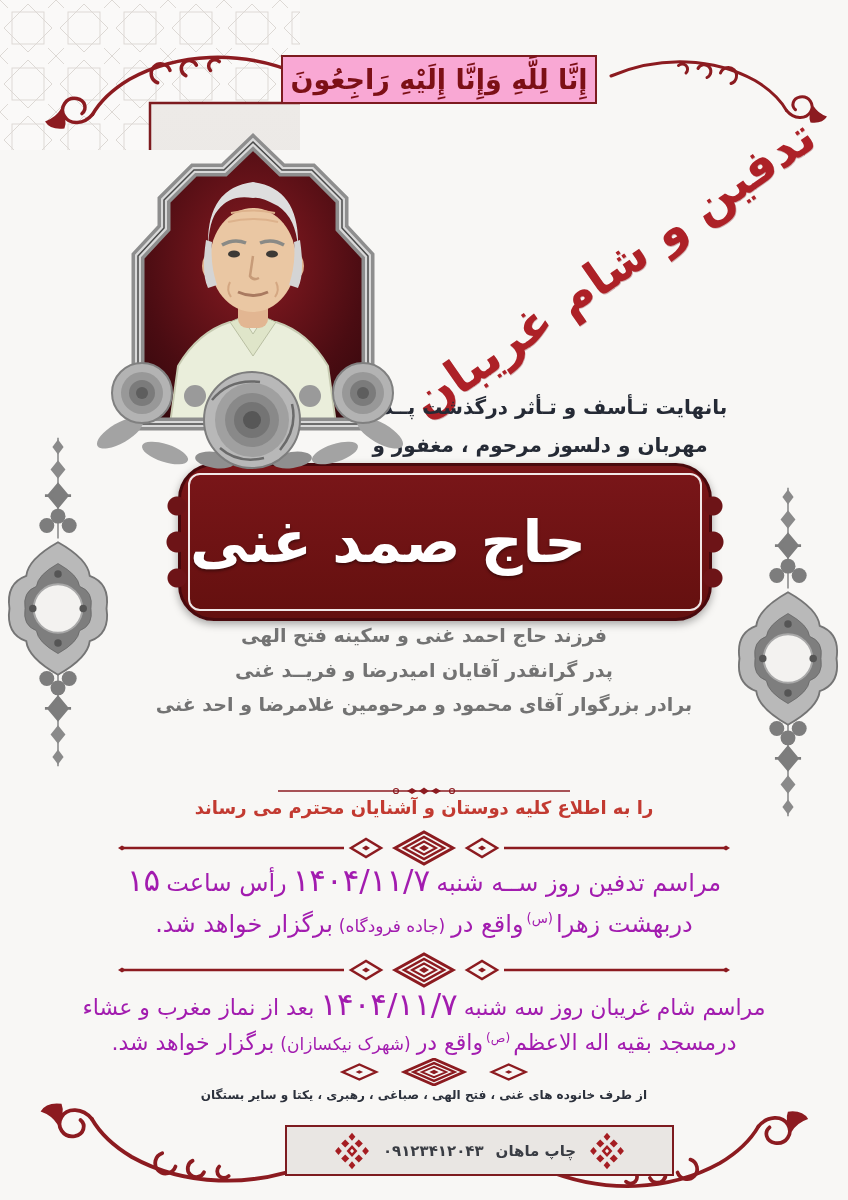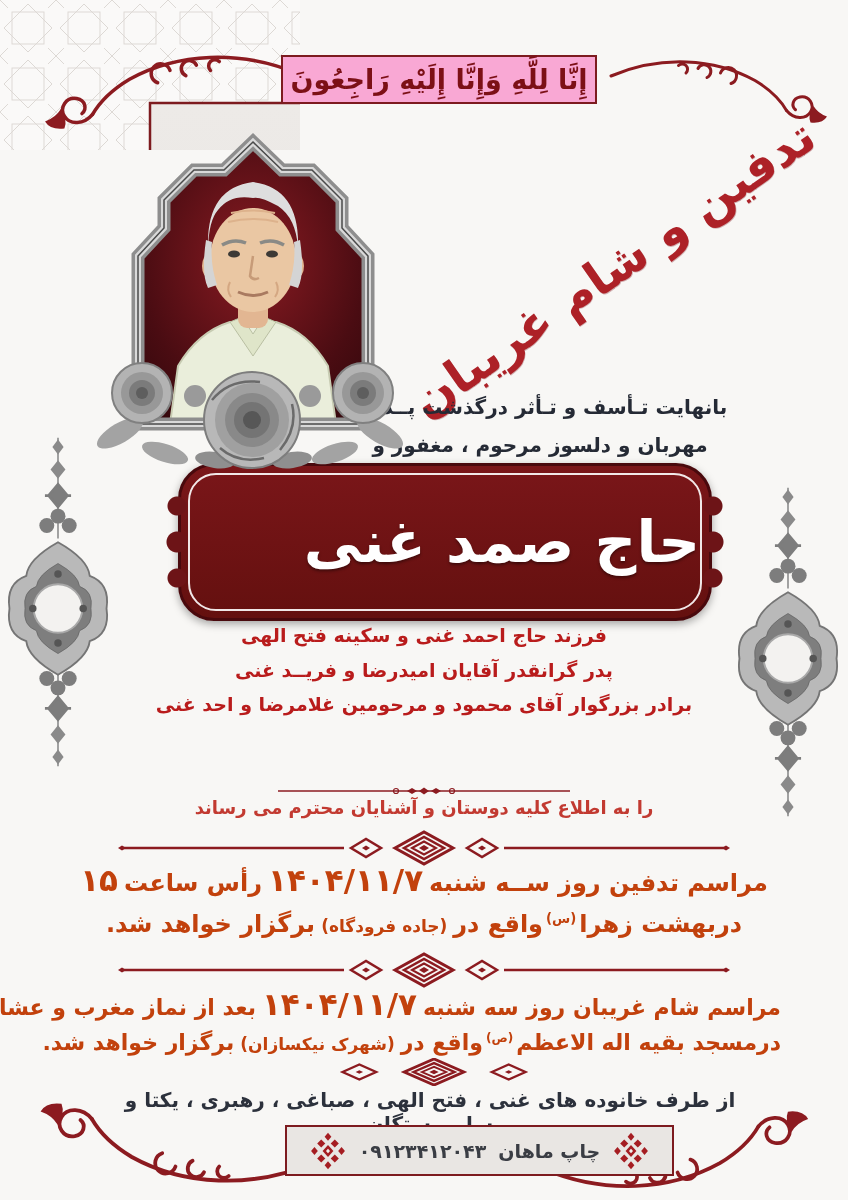--- a/index.html
+++ b/index.html
@@ -23,51 +23,51 @@
      white-space:nowrap;letter-spacing:-1px;text-shadow:0 1px 0 rgba(120,10,15,.3);}
 
   
   .intro{left:330px;top:388px;width:420px;z-index:5;color:#252a35;font-weight:bold;
      font-size:20px;line-height:38px;}
 
   
   .banner{left:178px;top:463px;width:528px;height:152px;background:linear-gradient(#7a1619,#64100f);
      border:3px solid #49090d;border-radius:36px;z-index:5;box-shadow:0 3px 8px rgba(0,0,0,.35);}
   .banner-inner{position:absolute;inset:7px;border:2px solid rgba(255,255,255,.9);
-     border-radius:28px;display:flex;align-items:center;justify-content:flex-end;}
+     border-radius:12px;display:flex;align-items:center;justify-content:flex-start;}
   .banner-inner span{color:#ffffff;font-size:58px;font-weight:bold;white-space:nowrap;
      text-shadow:0 2px 3px rgba(0,0,0,.4);}
   .banner-ear{position:absolute;width:22px;height:100px;top:26px;
      background:radial-gradient(circle at 50% 14px,#6d1417 9px,rgba(0,0,0,0) 10px),
                 radial-gradient(circle at 50% 50px,#6d1417 10px,rgba(0,0,0,0) 11px),
                 radial-gradient(circle at 50% 86px,#6d1417 9px,rgba(0,0,0,0) 10px);}
   .ear-l{left:-15px;} .ear-r{right:-15px;}
 
   
-  .relations{left:144px;top:618px;width:560px;z-index:5;color:#b91c1c;font-weight:bold;
+  .relations{left:144px;top:618px;width:560px;z-index:5;color:#737373;font-weight:bold;
      font-size:19px;line-height:34.5px;}
 
   .notice{left:74px;top:797px;width:700px;z-index:5;color:#c23a31;font-weight:bold;font-size:18px;}
 
   
-  .cline{z-index:5;white-space:nowrap;font-weight:bold;color:#c2410c;}
+  .cline{z-index:5;white-space:nowrap;font-weight:normal;color:#a21caf;}
   .cline .seg{margin:0 3px;}
   .f-burial1{font-size:24px;} .f-burial2{font-size:24px;}
   .f-even1{font-size:22px;} .f-even2{font-size:22px;}
   .seg-date{font-size:31px;letter-spacing:1px;}
   .seg-time{font-size:31px;}
   .seg-small{font-size:17px;text-align:center;}
   sup.seg-sup{font-size:.55em;vertical-align:super;}
 
-  .families{left:100px;top:1088px;width:660px;z-index:5;color:#2c313c;font-weight:bold;font-size:20px;}
+  .families{left:94px;top:1088px;width:660px;z-index:5;color:#2c313c;font-weight:bold;font-size:12px;}
 
   
   .footer-band{left:285px;top:1125px;width:385px;height:47px;background:#e9e6e3;
      border:2px solid #7d1b1f;z-index:5;display:flex;align-items:center;justify-content:center;gap:12px;}
-  .footer-band .ftxt{font-size:19px;font-weight:bold;color:#3a3d44;white-space:nowrap;}
+  .footer-band .ftxt{font-size:15px;font-weight:bold;color:#3a3d44;white-space:nowrap;}
 
   .orn{z-index:3;pointer-events:none;}
   .orn-under{z-index:1;pointer-events:none;}
   .divider-svg{z-index:5;}
 </style>
 </head>
 <body>
 
 <div class="page">
 

